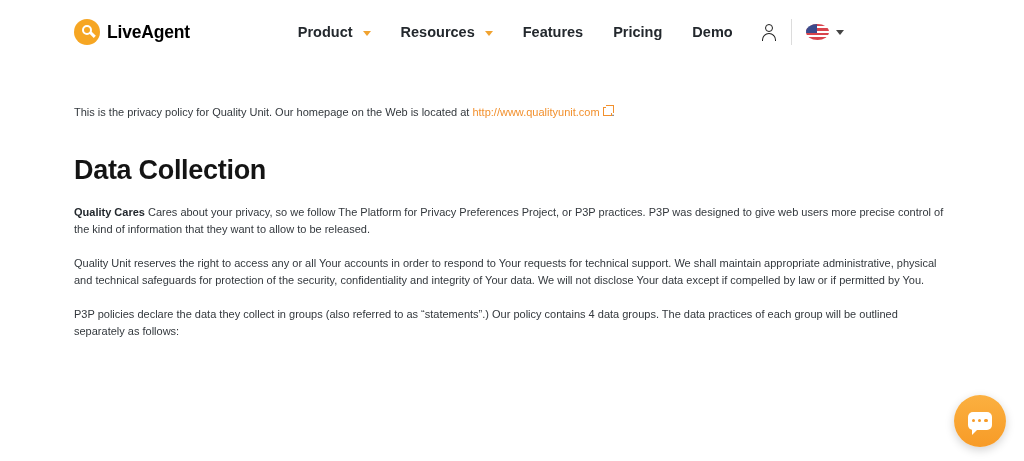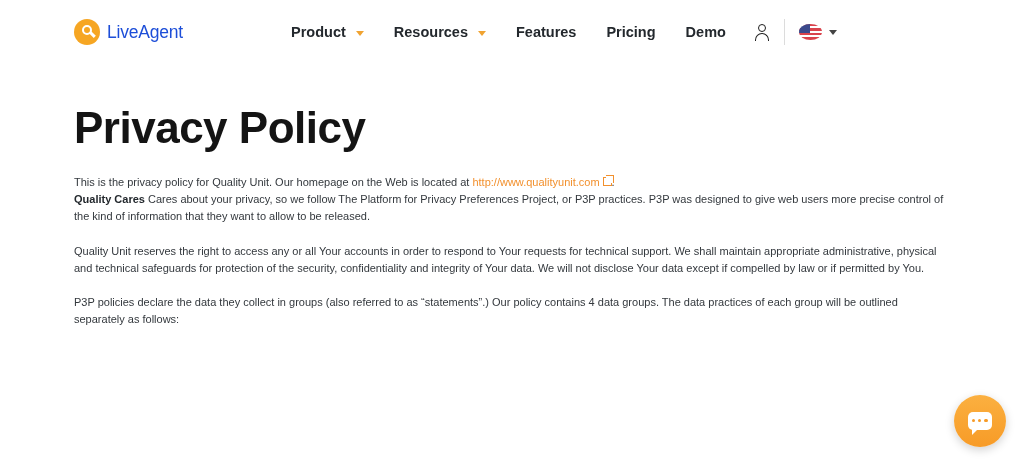--- a/index.html
+++ b/index.html
@@ -49,23 +49,23 @@
   .brand-mark::after {
     content: "";
     position: absolute;
     left: 15px; top: 14px;
     width: 7px; height: 2.5px;
     background: #ffffff;
     transform: rotate(45deg);
   }
   .brand-name {
     font-size: 17.5px;
-    font-weight: 400;
+    font-weight: 700;
     letter-spacing: -0.2px;
-    color: #1d4ed8;
+    color: #000000;
   }
 
   .nav {
     display: flex;
     align-items: center;
     gap: 30px;
     margin-left: 108px;
   }
   .nav-item {
     display: flex;
@@ -298,26 +298,26 @@
       <span class="user-icon"></span>
       <span class="divider-v"></span>
       <span class="lang">
         <span class="flag"></span>
         <span class="caret-dark"></span>
       </span>
     </div>
   </div>
 
   <div class="content">
-    <h1 class="title">Privacy Policy</h1>
 
     <p class="para intro">
       <span>This is the privacy policy for Quality Unit. Our homepage on the Web is located at </span><a class="link" href="#"><span>http://www.qualityunit.com</span></a><span class="ext-icon"></span><span>.</span>
     </p>
 
+    <h2 class="section-title">Data Collection</h2>
 
     <p class="para">
       <span class="bold">Quality Cares</span><span> Cares about your privacy, so we follow The Platform for Privacy Preferences Project, or P3P practices. P3P was designed to give web users more precise control of the kind of information that they want to allow to be released.</span>
     </p>
 
     <p class="para">Quality Unit reserves the right to access any or all Your accounts in order to respond to Your requests for technical support. We shall maintain appropriate administrative, physical and technical safeguards for protection of the security, confidentiality and integrity of Your data. We will not disclose Your data except if compelled by law or if permitted by You.</p>
 
     <p class="para">P3P policies declare the data they collect in groups (also referred to as “statements”.) Our policy contains 4 data groups. The data practices of each group will be outlined separately as follows:</p>
   </div>
 

